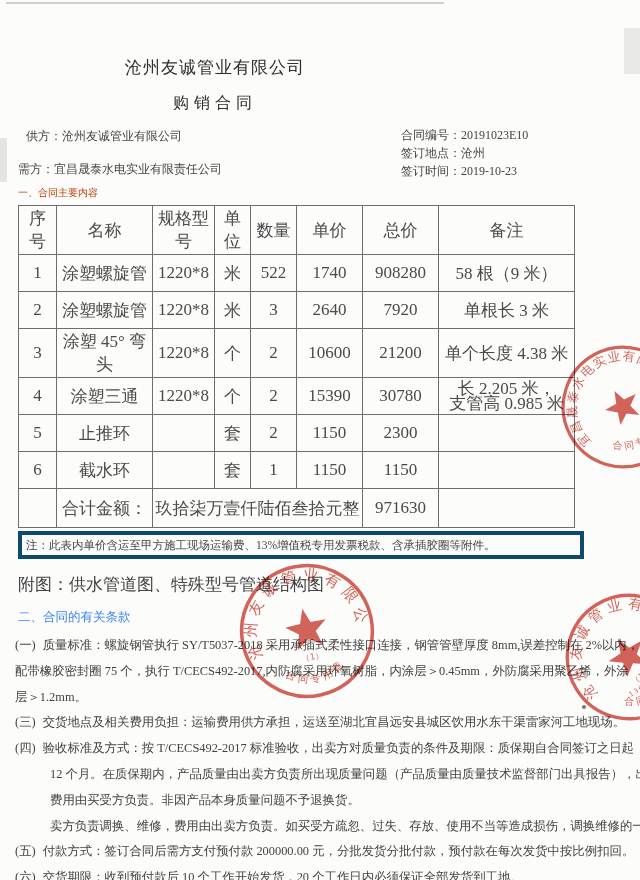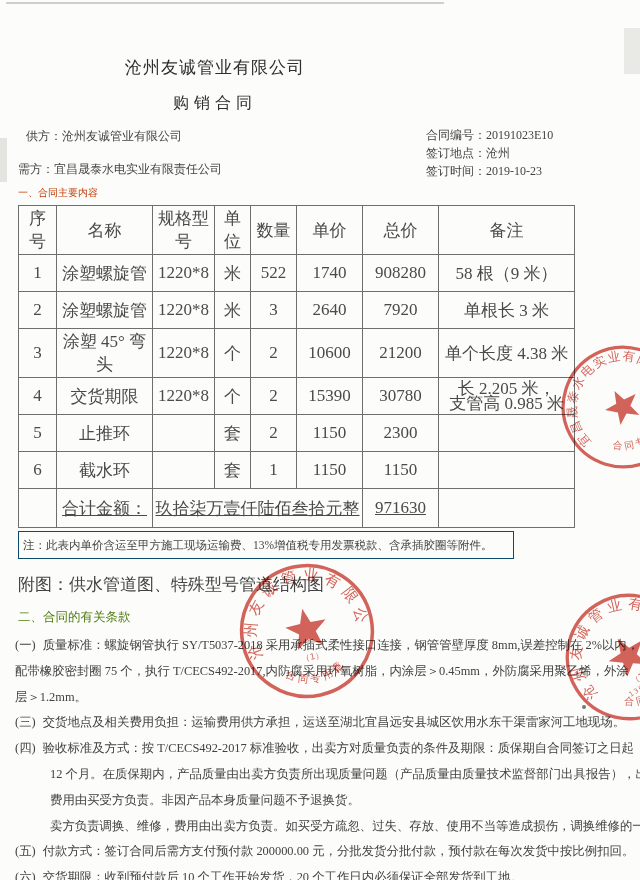--- a/index.html
+++ b/index.html
@@ -18,21 +18,21 @@
   .edge-left{top:138px;left:0;width:7px;height:44px;background:#ddddda;opacity:.8;}
   .dot{top:705px;left:582px;width:4px;height:4px;border-radius:50%;background:#555;opacity:.8;}
 
   .title-wrap{width:430px;padding-top:56px;text-align:center;}
   .company-title{font-size:17px;letter-spacing:1px;color:#2e2e2e;}
   .doc-title{margin-top:14px;font-size:16px;letter-spacing:5px;color:#2e2e2e;text-align:center;}
 
   .meta{position:relative;margin:14px 18px 0 18px;height:56px;font-size:12px;color:#434343;}
   .meta .supply{position:absolute;left:8px;top:0;}
   .meta .buyer{position:absolute;left:0;top:33px;}
-  .meta-right{position:absolute;left:408px;top:-2px;line-height:18px;}
+  .meta-right{position:absolute;left:383px;top:-2px;line-height:18px;}
   .meta-right div{white-space:nowrap;}
 
   .h1{margin:2px 0 0 18px;font-size:10px;color:#c2410c;}
 
   table.main{
     border-collapse:collapse;
     margin:5px 0 0 18px;
     width:556px;
     table-layout:fixed;
     font-size:17px;
@@ -41,32 +41,32 @@
   table.main th,table.main td{
     border:1px solid #6e6e6e;
     text-align:center;
     padding:1px 2px;
     font-weight:normal;
     overflow:hidden;
   }
   table.main th{height:27px;}
   table.main td{height:34px;}
   td.remark{white-space:pre-line;line-height:15px;}
-  tr.total-row td{height:36px;text-decoration:underline;}
+  tr.total-row td{height:36px;}
 
   .note-box{
-    margin:3px 0 0 18px;width:496px;height:28px;
-    border:1px solid #0c4a6e;
+    margin:3px 0 0 18px;width:566px;height:28px;
+    border:4px solid #0c4a6e;
     font-size:11.5px;color:#454545;
     display:flex;align-items:center;
     padding-left:4px;box-sizing:border-box;
     white-space:nowrap;
   }
   .attachment{margin:14px 0 0 18px;font-size:17px;color:#434343;}
-  .h2{margin:13px 0 0 18px;font-size:12.5px;color:#4d7c0f;}
+  .h2{margin:13px 0 0 18px;font-size:12.5px;color:#3b82f6;}
 
   .clauses{margin:7px 0 0 15px;font-size:12.4px;color:#424242;}
   .cl-line{line-height:25.8px;white-space:nowrap;}
   .cl-label{margin-right:7px;}
   .cl-line.ind{padding-left:35px;}
 
   .stamp{
     position:absolute;
     opacity:.82;
     mix-blend-mode:multiply;
@@ -150,21 +150,21 @@
         <td>涂塑 45° 弯头</td>
         <td>1220*8</td>
         <td>个</td>
         <td>2</td>
         <td>10600</td>
         <td>21200</td>
         <td class="remark">单个长度 4.38 米</td>
       </tr>
       <tr>
         <td>4</td>
-        <td>交货期限</td>
+        <td>涂塑三通</td>
         <td>1220*8</td>
         <td>个</td>
         <td>2</td>
         <td>15390</td>
         <td>30780</td>
         <td class="remark">长 2.205 米，
 支管高 0.985 米</td>
       </tr>
       <tr>
         <td>5</td>

